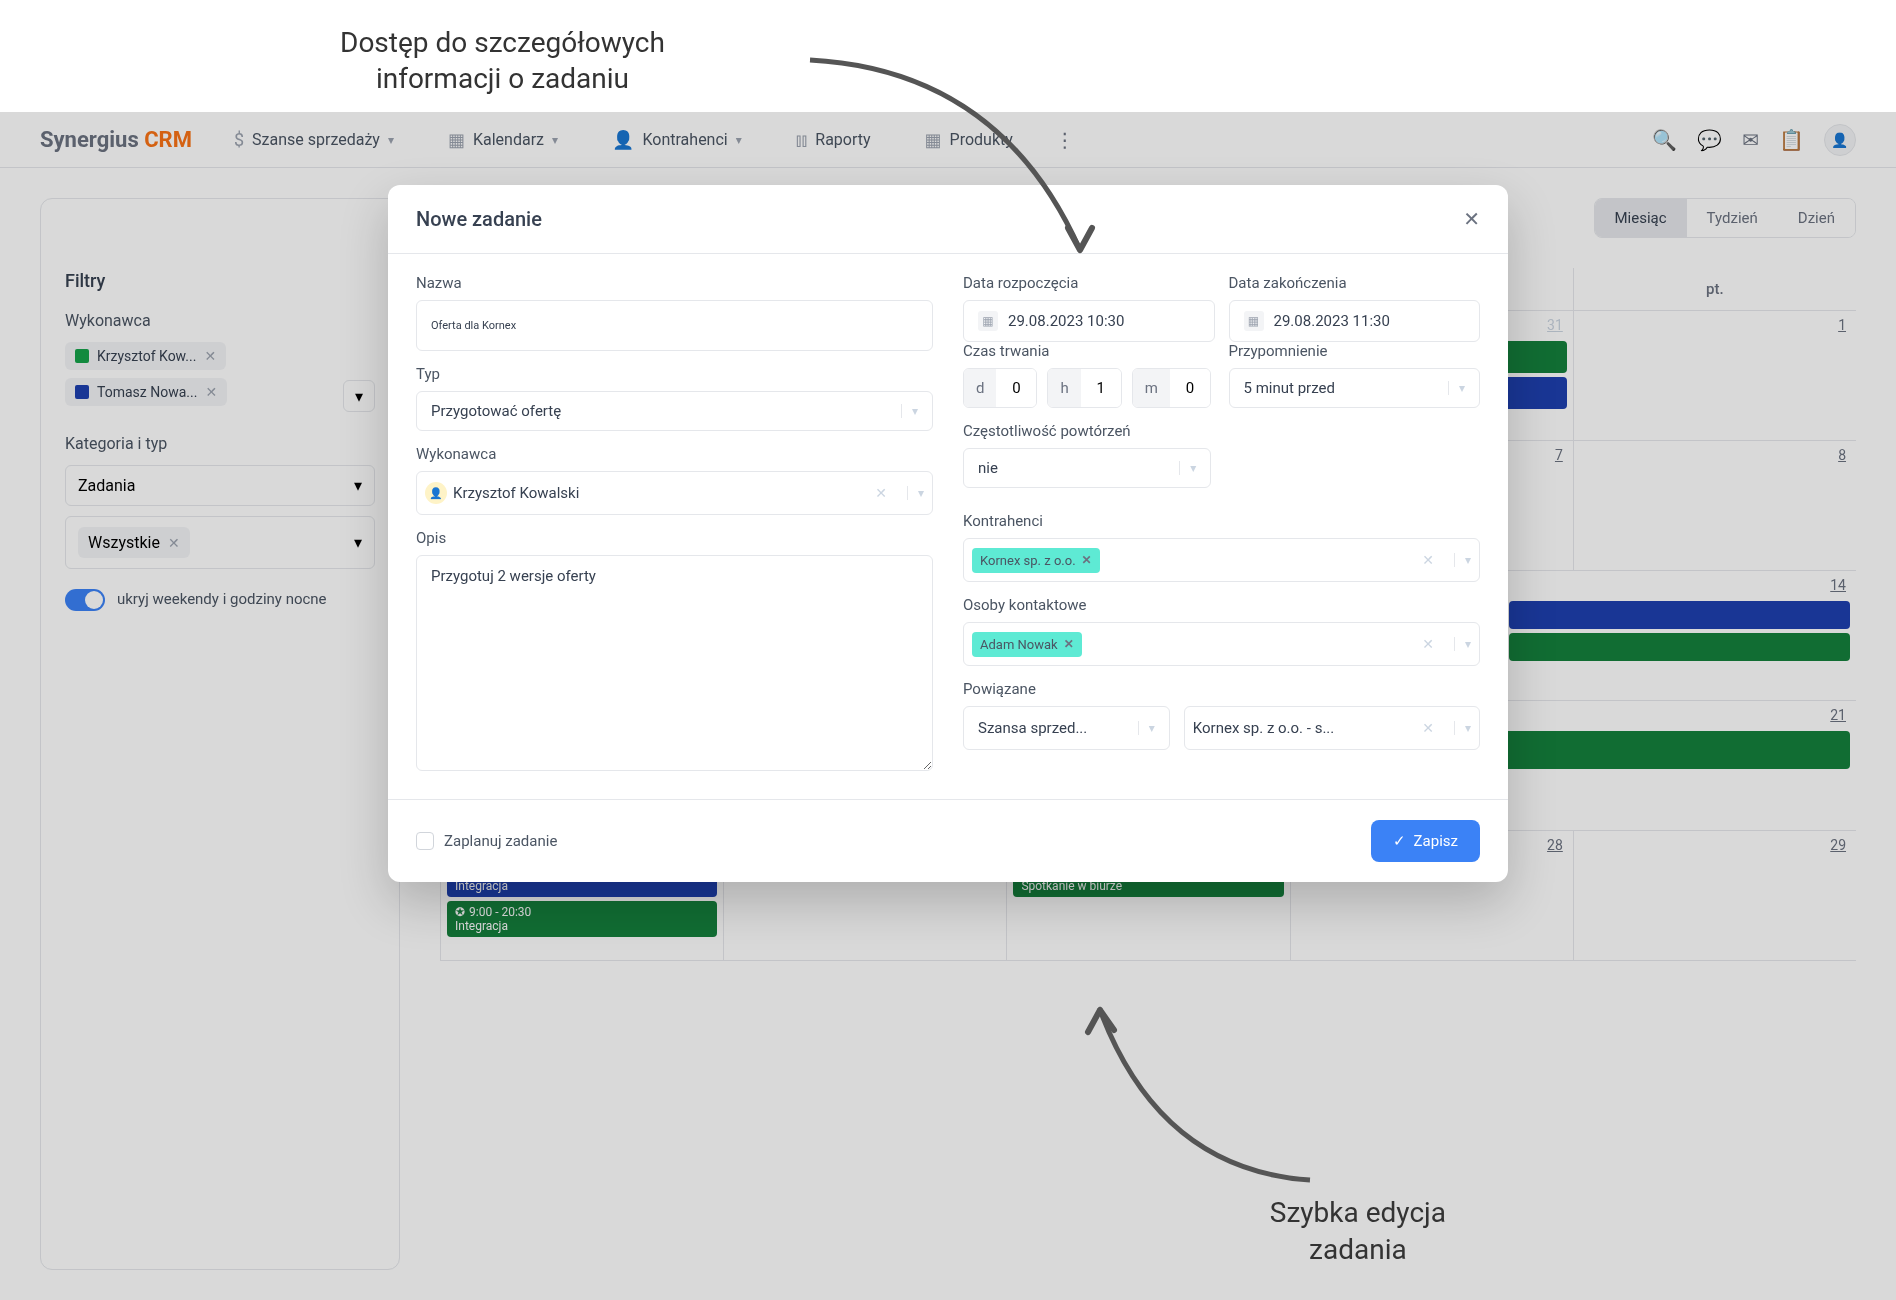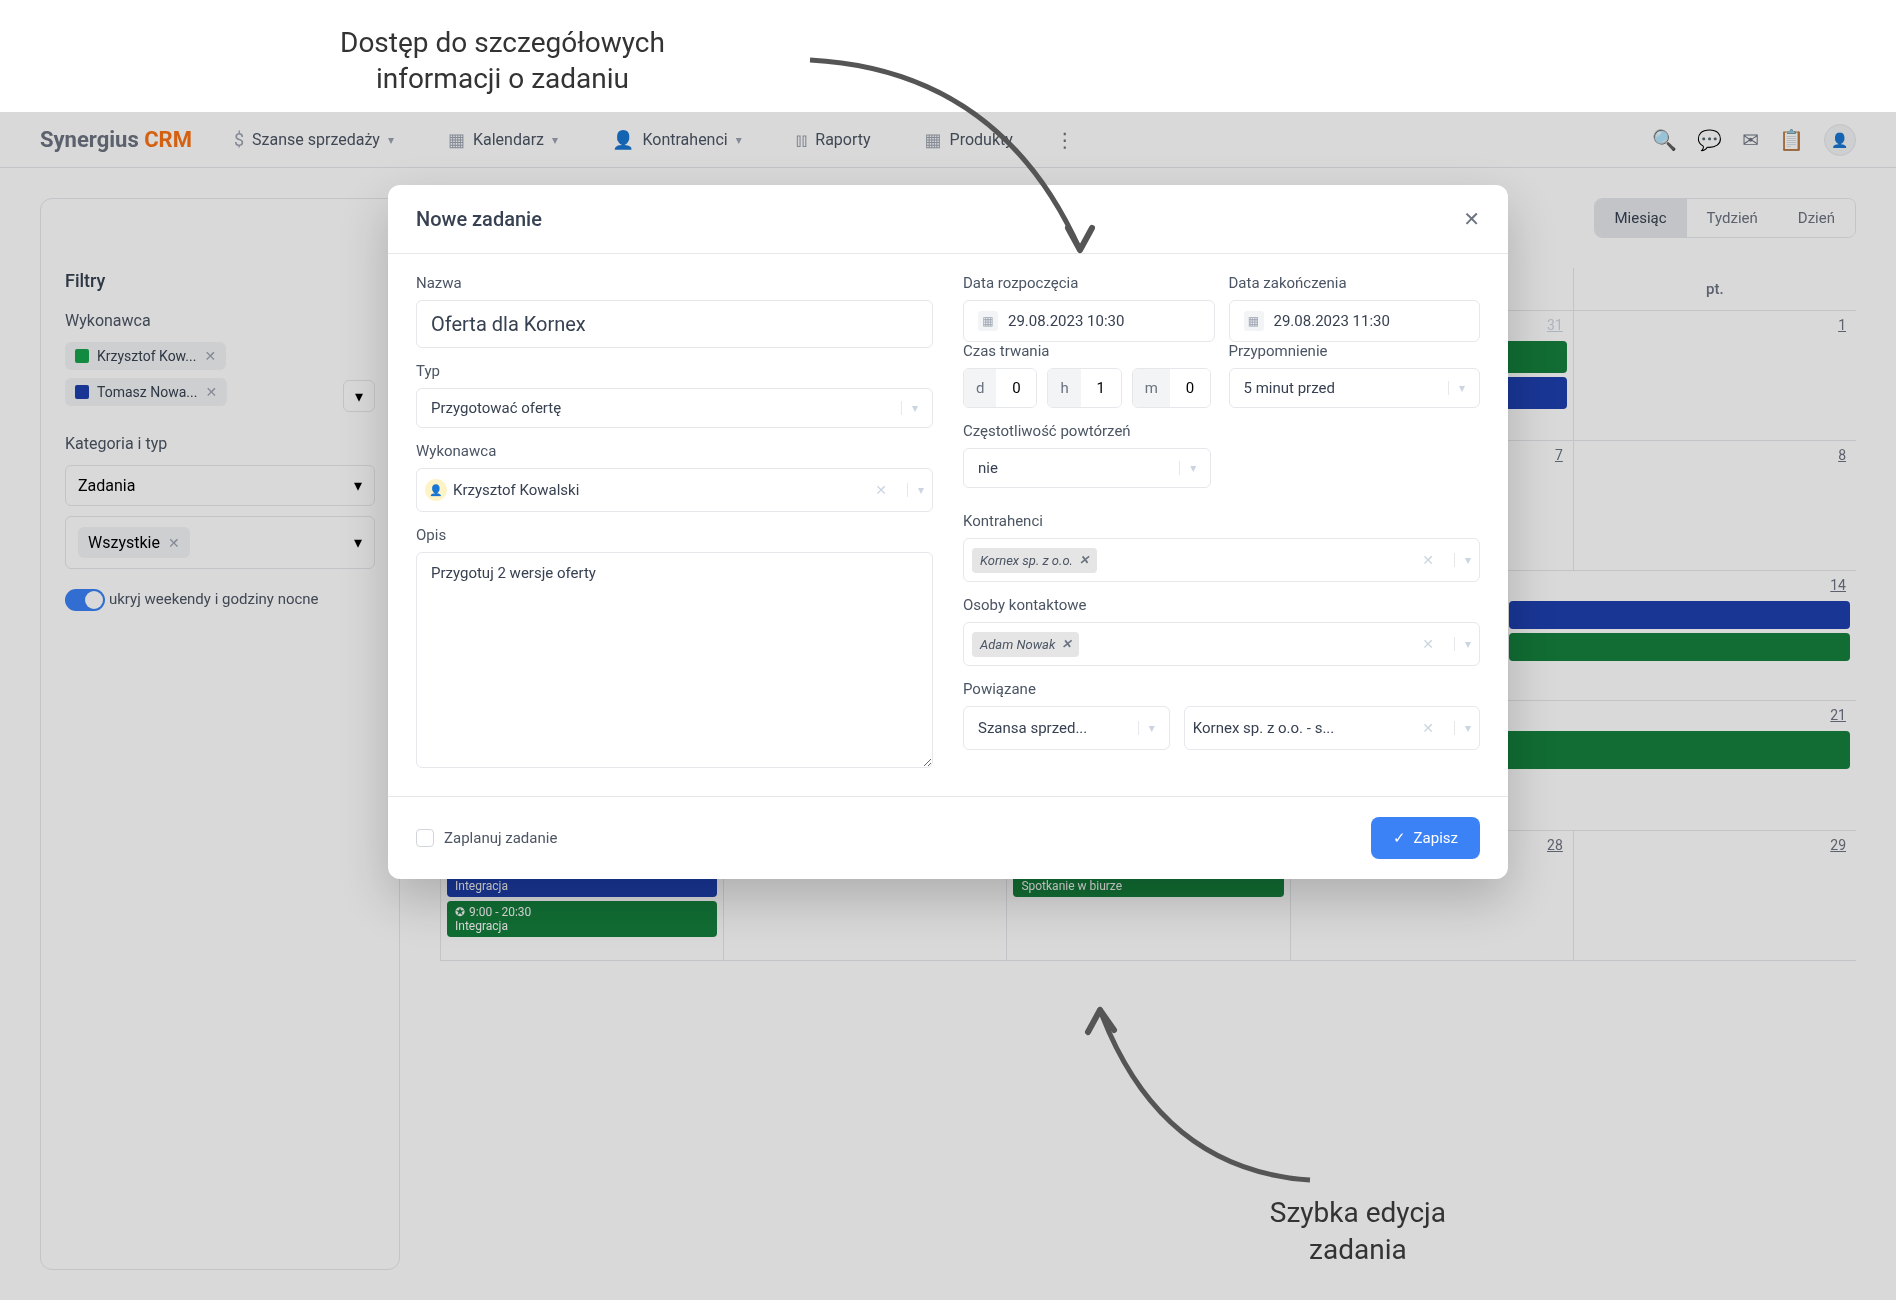--- a/index.html
+++ b/index.html
@@ -27,21 +27,21 @@
 .sidebar { width: 360px; background: #fff; border: 1px solid #e5e7eb; border-radius: 12px; margin: 30px 0 30px 40px; padding: 24px; }
 .sidebar h3 { font-size: 18px; font-weight: 500; color: #374151; margin-bottom: 20px; margin-top: 47px; }
 .sidebar-label { font-size: 16px; color: #4b5563; margin-bottom: 12px; margin-top: 20px; }
 .tag-box { background: #f3f4f6; border-radius: 6px; padding: 6px 10px; display: inline-flex; align-items: center; gap: 8px; margin-right: 8px; margin-bottom: 8px; }
 .tag-color { width: 14px; height: 14px; border-radius: 2px; }
 .tag-text { font-size: 14px; color: #374151; }
 .tag-close { color: #9ca3af; cursor: pointer; font-size: 14px; }
 .tag-row { display: flex; align-items: center; }
 .chevron-btn { width: 32px; height: 32px; border: 1px solid #e5e7eb; border-radius: 6px; display: flex; align-items: center; justify-content: center; cursor: pointer; background: #fff; margin-left: auto; }
 .select-box { border: 1px solid #e5e7eb; border-radius: 6px; padding: 10px 12px; display: flex; align-items: center; justify-content: space-between; background: #fff; margin-bottom: 10px; cursor: pointer; }
-.toggle-row { display: flex; align-items: center; gap: 4px; margin-top: 20px; }
+.toggle-row { display: flex; align-items: center; gap: 12px; margin-top: 20px; }
 .toggle { width: 40px; height: 22px; background: #3b82f6; border-radius: 11px; position: relative; cursor: pointer; }
 .toggle::after { content: ''; position: absolute; width: 18px; height: 18px; background: #fff; border-radius: 50%; top: 2px; right: 2px; }
 .toggle-label { font-size: 15px; color: #4b5563; line-height: 1.3; }
 
 .calendar-area { flex: 1; padding: 30px 40px; position: relative; }
 .view-switcher { position: absolute; top: 30px; right: 40px; display: flex; gap: 0; border: 1px solid #e5e7eb; border-radius: 8px; overflow: hidden; background: #fff; }
 .view-btn { padding: 10px 20px; font-size: 15px; color: #6b7280; cursor: pointer; background: #fff; border: none; }
 .view-btn.active { background: #e5e7eb; color: #374151; }
 
 .cal-grid { margin-top: 70px; }
@@ -59,35 +59,35 @@
 
 .overlay { position: absolute; top: 112px; left: 0; right: 0; bottom: 0; background: rgba(0,0,0,0.15); z-index: 100; }
 .modal { position: absolute; top: 185px; left: 50%; transform: translateX(-50%); width: 1120px; background: #fff; border-radius: 12px; box-shadow: 0 20px 50px rgba(0,0,0,0.2); z-index: 150; }
 .modal-header { padding: 22px 28px; border-bottom: 1px solid #e5e7eb; display: flex; justify-content: space-between; align-items: center; }
 .modal-title { font-size: 20px; color: #374151; font-weight: 500; }
 .modal-close { font-size: 20px; color: #6b7280; cursor: pointer; background: none; border: none; }
 .modal-body { padding: 20px 28px 28px; display: flex; gap: 30px; }
 .modal-col { flex: 1; display: flex; flex-direction: column; }
 .field-label { font-size: 15px; color: #4b5563; margin-bottom: 8px; margin-top: 14px; }
 .field-label:first-child { margin-top: 0; }
-.input { border: 1px solid #e5e7eb; border-radius: 6px; padding: 11px 14px; font-size: 20px; color: #374151; width: 100%; background: #fff; }
+.input { border: 1px solid #e5e7eb; border-radius: 6px; padding: 18px 14px; font-size: 11px; color: #374151; width: 100%; background: #fff; }
 .input::placeholder { color: #9ca3af; }
 .select { border: 1px solid #e5e7eb; border-radius: 6px; padding: 10px 14px; font-size: 15px; color: #374151; width: 100%; display: flex; align-items: center; justify-content: space-between; cursor: pointer; background: #fff; }
 .select-arrow { color: #cbd5e1; font-size: 12px; border-left: 1px solid #e5e7eb; padding-left: 10px; margin-left: 8px; }
 .textarea { border: 1px solid #e5e7eb; border-radius: 6px; padding: 11px 14px; font-size: 15px; color: #374151; width: 100%; resize: vertical; height: 216px; font-family: inherit; }
 .date-input { border: 1px solid #e5e7eb; border-radius: 6px; padding: 10px 14px; font-size: 15px; color: #374151; display: flex; align-items: center; gap: 10px; background: #fff; }
 .date-icon { width: 20px; height: 20px; background: #f3f4f6; border-radius: 3px; display: flex; align-items: center; justify-content: center; font-size: 12px; color: #9ca3af; }
 .row-2 { display: flex; gap: 14px; }
 .row-2 > * { flex: 1; }
 .duration-row { display: flex; gap: 10px; }
 .duration-group { display: flex; border: 1px solid #e5e7eb; border-radius: 6px; overflow: hidden; }
 .duration-label { background: #f3f4f6; padding: 10px 12px; font-size: 15px; color: #6b7280; }
 .duration-input { border: none; padding: 10px 12px; font-size: 15px; width: 40px; text-align: center; }
 .multi-select { border: 1px solid #e5e7eb; border-radius: 6px; padding: 6px 8px; display: flex; align-items: center; gap: 6px; background: #fff; min-height: 44px; }
-.chip { background: #e5e5e5; border-radius: 4px; padding: 5px 8px; font-size: 13px; color: #4b5563; display: flex; align-items: center; gap: 6px; font-style: italic; }
+.chip { background: #5eead4; border-radius: 4px; padding: 5px 8px; font-size: 13px; color: #4b5563; display: flex; align-items: center; gap: 6px; }
 .chip-close { font-size: 12px; color: #6b7280; cursor: pointer; font-weight: bold; }
 .multi-spacer { flex: 1; }
 .multi-clear { color: #cbd5e1; cursor: pointer; font-size: 14px; padding: 0 6px; }
 .avatar-small { width: 22px; height: 22px; border-radius: 50%; background: #fef3c7; display: inline-flex; align-items: center; justify-content: center; font-size: 11px; }
 
 .modal-footer { border-top: 1px solid #e5e7eb; padding: 20px 28px; display: flex; justify-content: space-between; align-items: center; }
 .checkbox-row { display: flex; align-items: center; gap: 10px; }
 .checkbox { width: 18px; height: 18px; border: 1px solid #d1d5db; border-radius: 4px; cursor: pointer; }
 .save-btn { background: #3b82f6; color: #fff; border: none; border-radius: 8px; padding: 12px 22px; font-size: 15px; cursor: pointer; display: flex; align-items: center; gap: 8px; }
 

